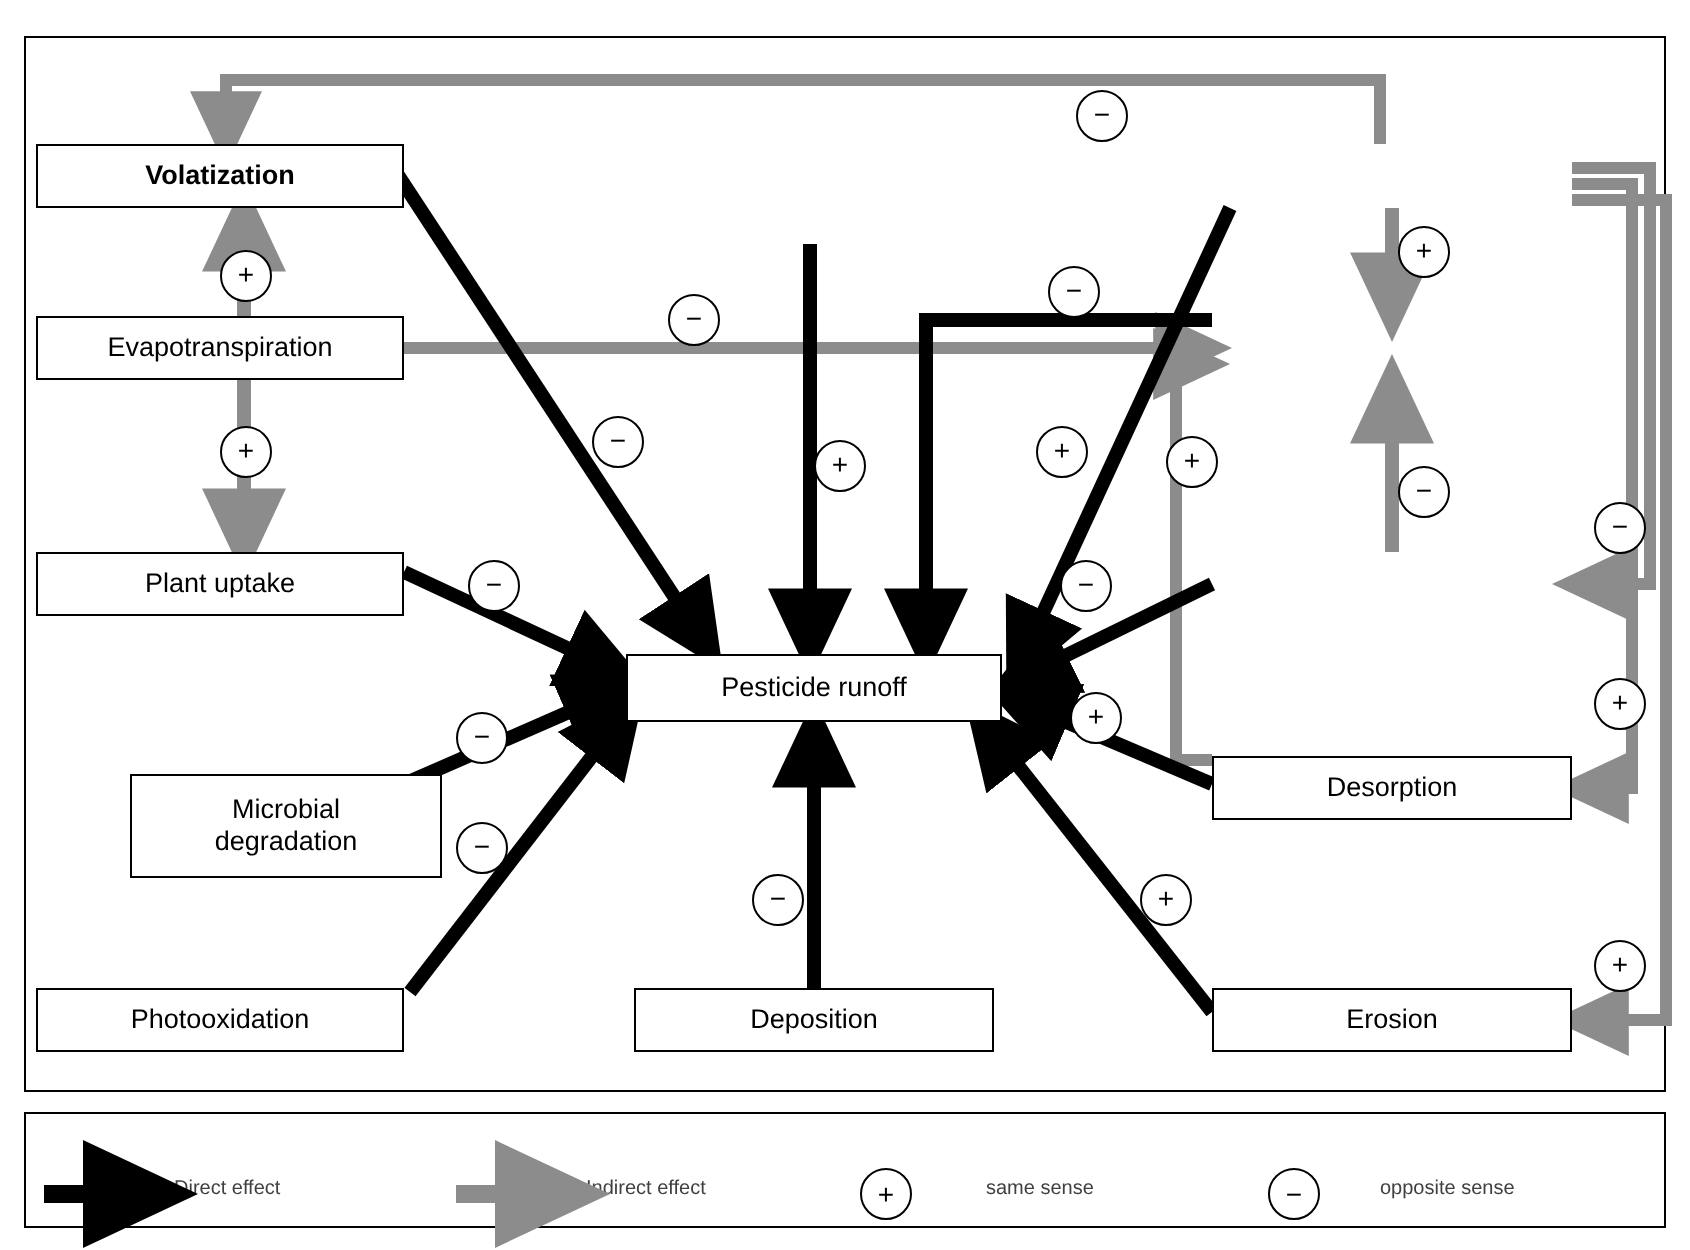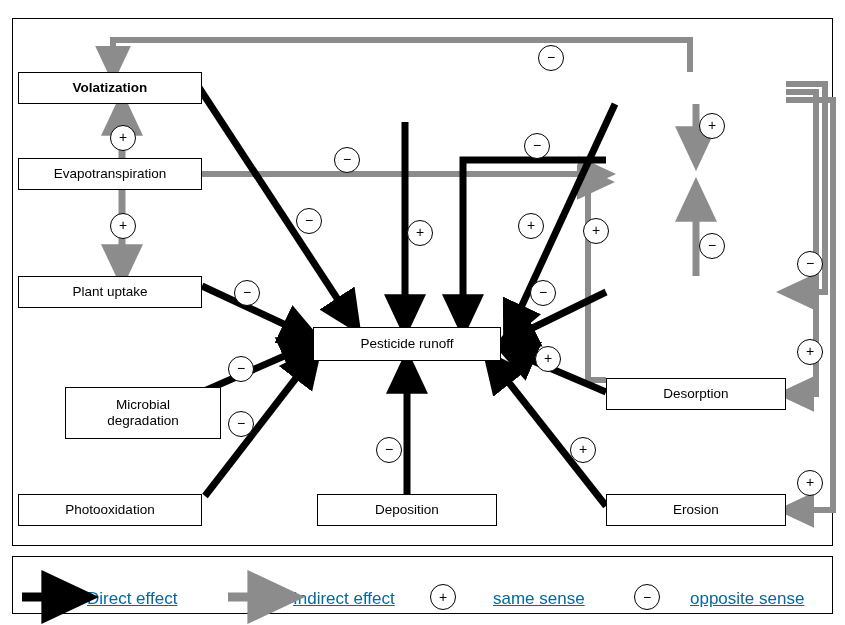--- a/index.html
+++ b/index.html
@@ -71,24 +71,23 @@
   svg.edges {
     position: absolute;
     left: 0;
     top: 0;
     width: 845px;
     height: 625px;
     z-index: 3;
   }
   .legend-label {
     position: absolute;
-    font-size: 17px;
-    color: #0369a1;
+    font-size: 10px;
+    color: #404040;
     white-space: nowrap;
-    text-decoration: underline;
   }
   .legend-sign {
     position: absolute;
     width: 26px;
     height: 26px;
     border-radius: 50%;
     border: 1px solid #000;
     background: #fff;
     box-sizing: border-box;
     display: flex;

